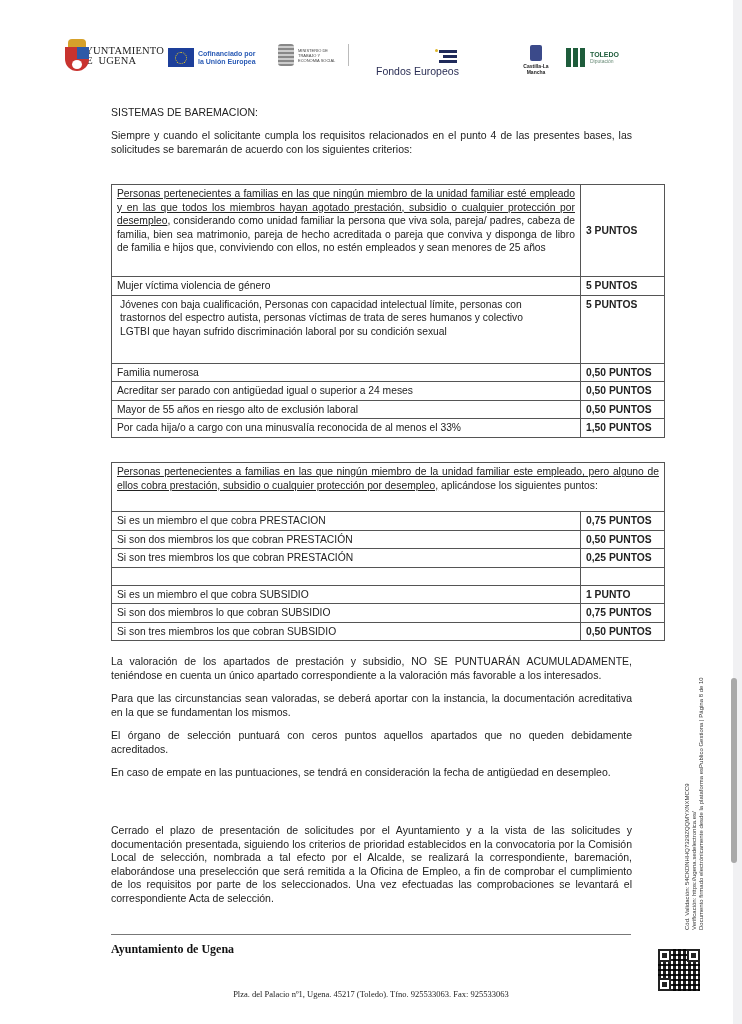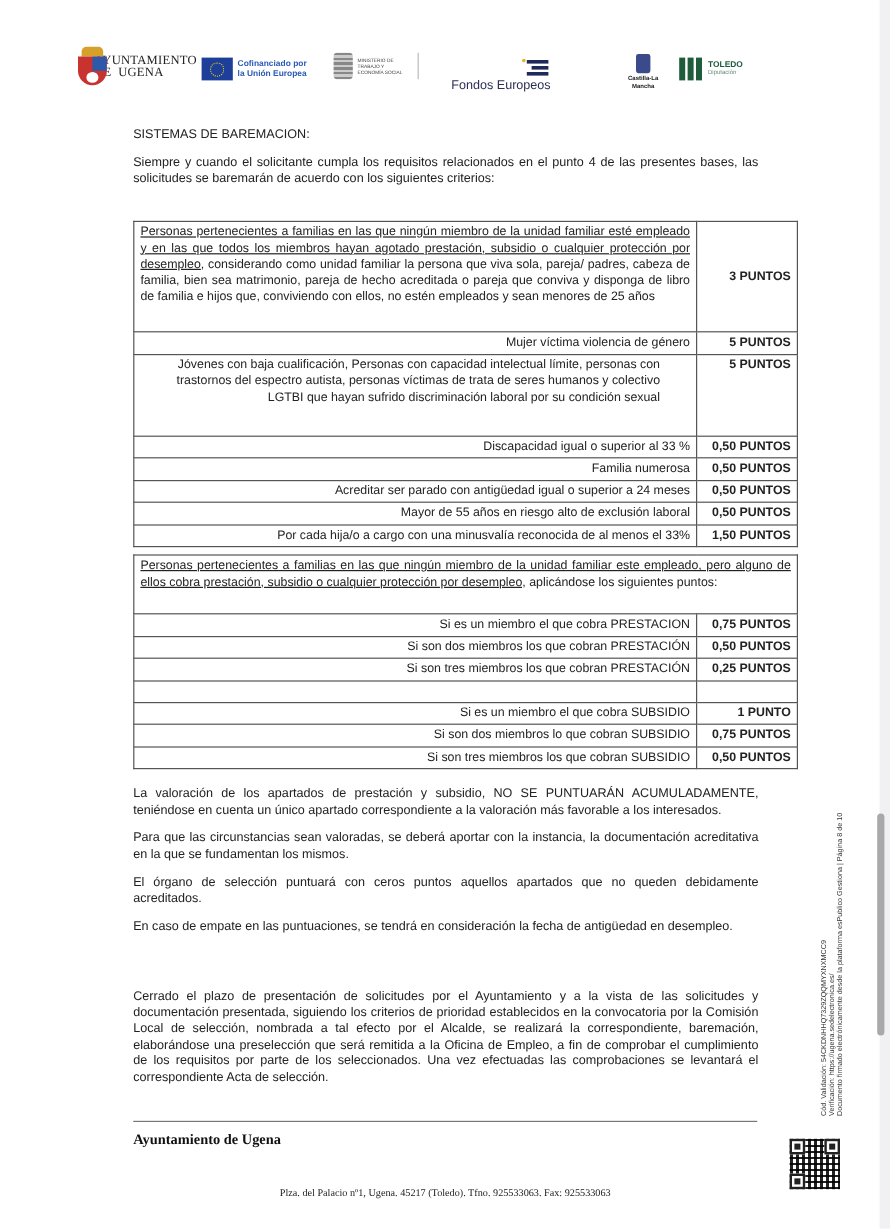--- a/index.html
+++ b/index.html
@@ -39,21 +39,21 @@
   .toledo-text .t1 { font-size: 7px; font-weight: bold; color: #1e5c3b; display: block; }
   .toledo-text .t2 { font-size: 5px; color: #6a8c78; display: block; }
 
   
   .heading { left: 111px; top: 106px; font-size: 10.5px; color: #222; }
   .para { left: 111px; width: 521px; font-size: 10.5px; line-height: 13.5px; color: #222; text-align: justify; }
   .u { text-decoration: underline; }
 
   
   table.grid { position: absolute; left: 111px; width: 554px; border-collapse: collapse; font-size: 10.3px; color: #222; }
-  table.grid td { border: 1px solid #555; padding: 2px 5px; vertical-align: top; line-height: 13.5px; text-align: right; }
+  table.grid td { border: 1px solid #555; padding: 2px 5px; vertical-align: top; line-height: 13.5px; }
   table.grid td.pts { width: 73px; font-weight: bold; white-space: nowrap; }
   table.grid td.desc { text-align: justify; }
   td.mid { vertical-align: middle !important; }
 
   
   .footer-rule { left: 111px; top: 934px; width: 520px; height: 1px; background: #777; }
   .footer-title { left: 111px; top: 942px; width: 520px; font-family: "Liberation Serif", serif; font-weight: bold; font-size: 12px; color: #111; }
   .footer-addr { left: 111px; top: 965px; width: 520px; text-align: center; font-family: "Liberation Serif", serif; font-size: 8.5px; color: #222; margin-top: 24px; }
 
   
@@ -140,24 +140,20 @@
   </tr>
   <tr>
     <td>Mujer víctima violencia de género</td>
     <td class="pts">5 PUNTOS</td>
   </tr>
   <tr style="height:68px">
     <td style="padding-left:8px;padding-right:30px">Jóvenes con baja cualificación, Personas con capacidad intelectual límite, personas con trastornos del espectro autista, personas víctimas de trata de seres humanos y colectivo LGTBI que hayan sufrido discriminación laboral por su condición sexual</td>
     <td class="pts">5 PUNTOS</td>
   </tr>
   <tr>
-    <td>Discapacidad igual o superior al 33 %</td>
-    <td class="pts">0,50 PUNTOS</td>
-  </tr>
-  <tr>
     <td>Familia numerosa</td>
     <td class="pts">0,50 PUNTOS</td>
   </tr>
   <tr>
     <td>Acreditar ser parado con antigüedad igual o superior a 24 meses</td>
     <td class="pts">0,50 PUNTOS</td>
   </tr>
   <tr>
     <td>Mayor de 55 años en riesgo alto de exclusión laboral</td>
     <td class="pts">0,50 PUNTOS</td>

